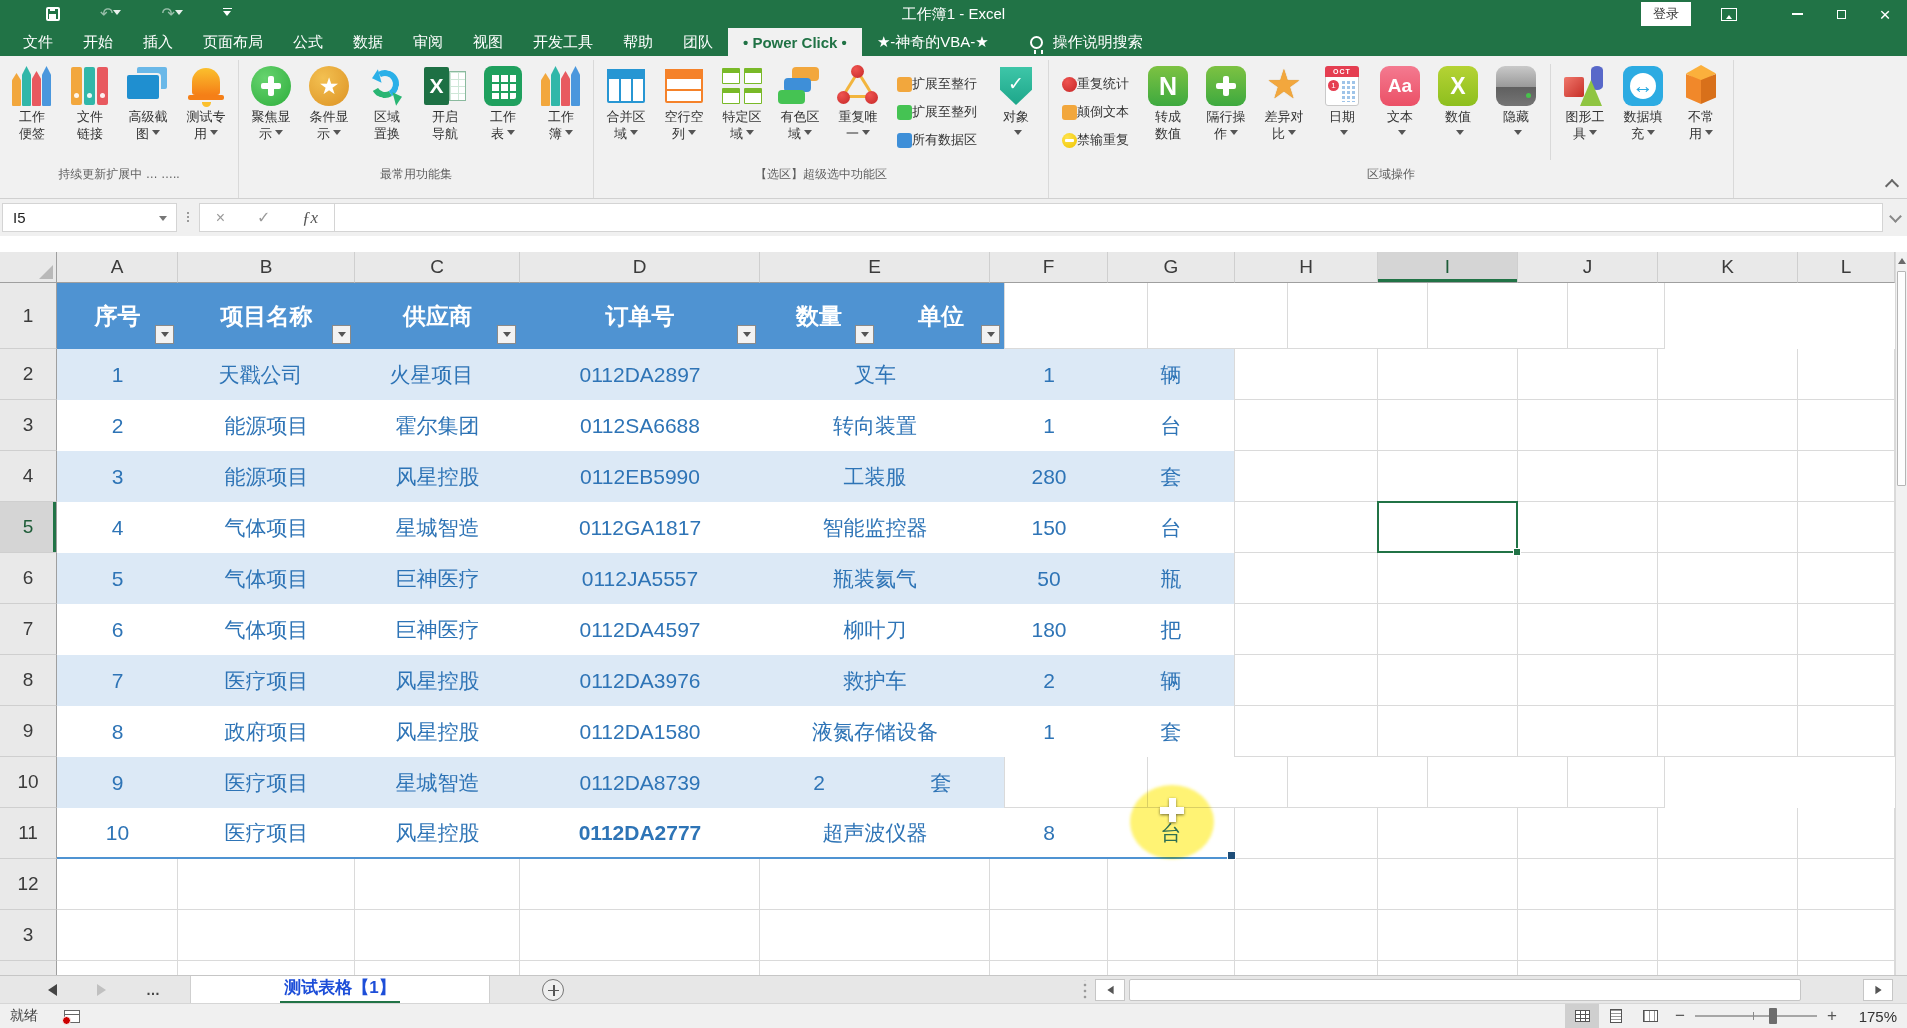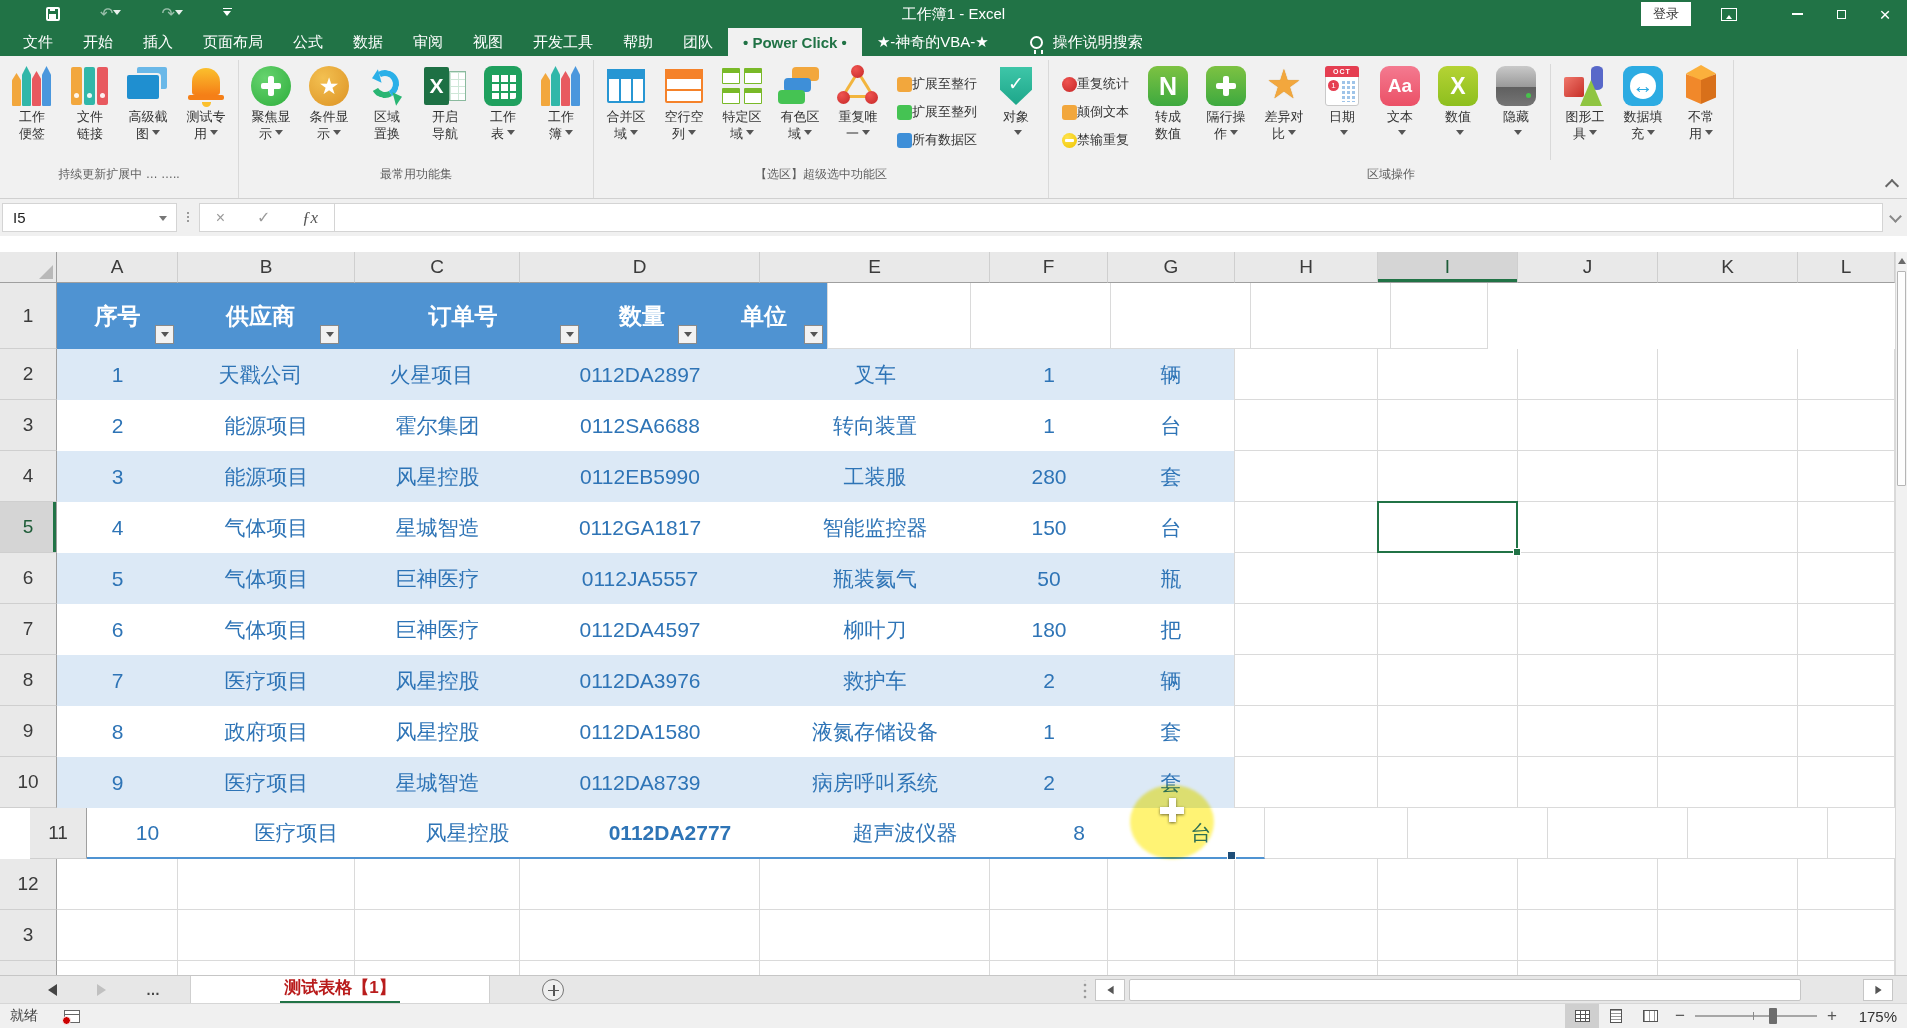--- a/index.html
+++ b/index.html
@@ -186,21 +186,21 @@
 
   
   .tabbar{height:28px;background:#e7e7e7;border-top:1px solid #c6c6c6;display:flex;align-items:center;}
   .snav{display:flex;align-items:center;gap:40px;margin-left:48px;}
   .tri{width:0;height:0;border-top:6px solid transparent;border-bottom:6px solid transparent;}
   .tri.left{border-right:9px solid #444;}
   .tri.right{border-left:9px solid #c0c0c0;}
   .smore{margin-left:40px;color:#444;font-weight:bold;letter-spacing:2px;font-size:14px;}
   .smore::after{content:"\2026";}
   .stab{margin-left:28px;width:300px;height:100%;background:#fff;display:flex;align-items:center;justify-content:center;border-right:1px solid #cfcfcf;border-left:1px solid #cfcfcf;}
-  .stab span{color:#b91c1c;font-weight:bold;font-size:17px;border-bottom:2px solid #217346;padding:0 4px 2px;}
+  .stab span{color:#1d4ed8;font-weight:bold;font-size:17px;border-bottom:2px solid #217346;padding:0 4px 2px;}
   .splus{margin-left:52px;width:22px;height:22px;border:1px solid #767676;border-radius:50%;position:relative;background:#efefef;}
   .splus::before{content:"";position:absolute;left:5px;top:10px;width:11px;height:1.5px;background:#555;}
   .splus::after{content:"";position:absolute;left:10px;top:5px;width:1.5px;height:11px;background:#555;}
   .hsplit{margin-left:auto;width:12px;height:20px;background-image:radial-gradient(#9a9a9a 1.5px,transparent 1.6px);background-size:6px 6px;background-position:3px 2px;background-repeat:repeat-y;}
   .harrow{width:30px;height:22px;background:#fff;border:1px solid #c6c6c6;display:flex;align-items:center;justify-content:center;margin-left:4px;}
   .harrow .tri{transform:scale(.7);}
   .harrow .tri.left{border-right-color:#555;}
   .harrow .tri.right{border-left-color:#555;}
   .hthumb{width:672px;height:22px;background:#fff;border:1px solid #c6c6c6;border-radius:2px;margin-left:4px;}
   .hspacer{width:58px;}
@@ -588,20 +588,21 @@
           <div class="chd" style="width: 127px;">G</div>
           <div class="chd" style="width: 143px;">H</div>
           <div class="chd sel" style="width: 140px;">I</div>
           <div class="chd" style="width: 140px;">J</div>
           <div class="chd" style="width: 140px;">K</div>
           <div class="chd" style="width: 97px;">L</div>
         </div>
         <div class="grow" style="height: 66px;">
           <div class="rhd">1</div>
           <div class="cell th" style="width: 121px;">序号<div class="flt"></div></div>
+          <div class="cell th" style="width: 177px;">项目名称<div class="flt"></div></div>
           <div class="cell th" style="width: 165px;">供应商<div class="flt"></div></div>
           <div class="cell th" style="width: 240px;">订单号<div class="flt"></div></div>
           <div class="cell th" style="width: 118px;">数量<div class="flt"></div></div>
           <div class="cell th gr" style="width: 127px;">单位<div class="flt"></div></div>
           <div class="cell empty" style="width: 143px;"></div>
           <div class="cell empty" style="width: 140px;"></div>
           <div class="cell empty" style="width: 140px;"></div>
           <div class="cell empty" style="width: 140px;"></div>
           <div class="cell empty" style="width: 97px;"></div>
         </div>
@@ -724,30 +725,29 @@
           <div class="cell empty" style="width: 140px;"></div>
           <div class="cell empty" style="width: 140px;"></div>
           <div class="cell empty" style="width: 97px;"></div>
         </div>
         <div class="grow" style="height: 51px;">
           <div class="rhd">10</div>
           <div class="cell dc band" style="width: 121px;">9</div>
           <div class="cell dc band" style="width: 177px;">医疗项目</div>
           <div class="cell dc band" style="width: 165px;">星城智造</div>
           <div class="cell dc band" style="width: 240px;">0112DA8739</div>
-          <div class="cell dc band" style="width: 230px;">病房呼叫系统</div>
           <div class="cell dc band" style="width: 118px;">2</div>
           <div class="cell dc band gr" style="width: 127px;">套</div>
           <div class="cell empty" style="width: 143px;"></div>
           <div class="cell empty" style="width: 140px;"></div>
           <div class="cell empty" style="width: 140px;"></div>
           <div class="cell empty" style="width: 140px;"></div>
           <div class="cell empty" style="width: 97px;"></div>
         </div>
-        <div class="grow" style="height: 51px; padding-left: 30px;">
+        <div class="grow" style="height: 51px;">
           <div class="rhd">11</div>
           <div class="cell dc tbot" style="width: 121px;">10</div>
           <div class="cell dc tbot" style="width: 177px;">医疗项目</div>
           <div class="cell dc tbot" style="width: 165px;">风星控股</div>
           <div class="cell dc tbot" style="width: 240px; font-weight: bold;">0112DA2777</div>
           <div class="cell dc tbot" style="width: 230px;">超声波仪器</div>
           <div class="cell dc tbot" style="width: 118px;">8</div>
           <div class="cell dc tbot gr" style="width: 127px;">台</div>
           <div class="cell empty" style="width: 143px;"></div>
           <div class="cell empty" style="width: 140px;"></div>

